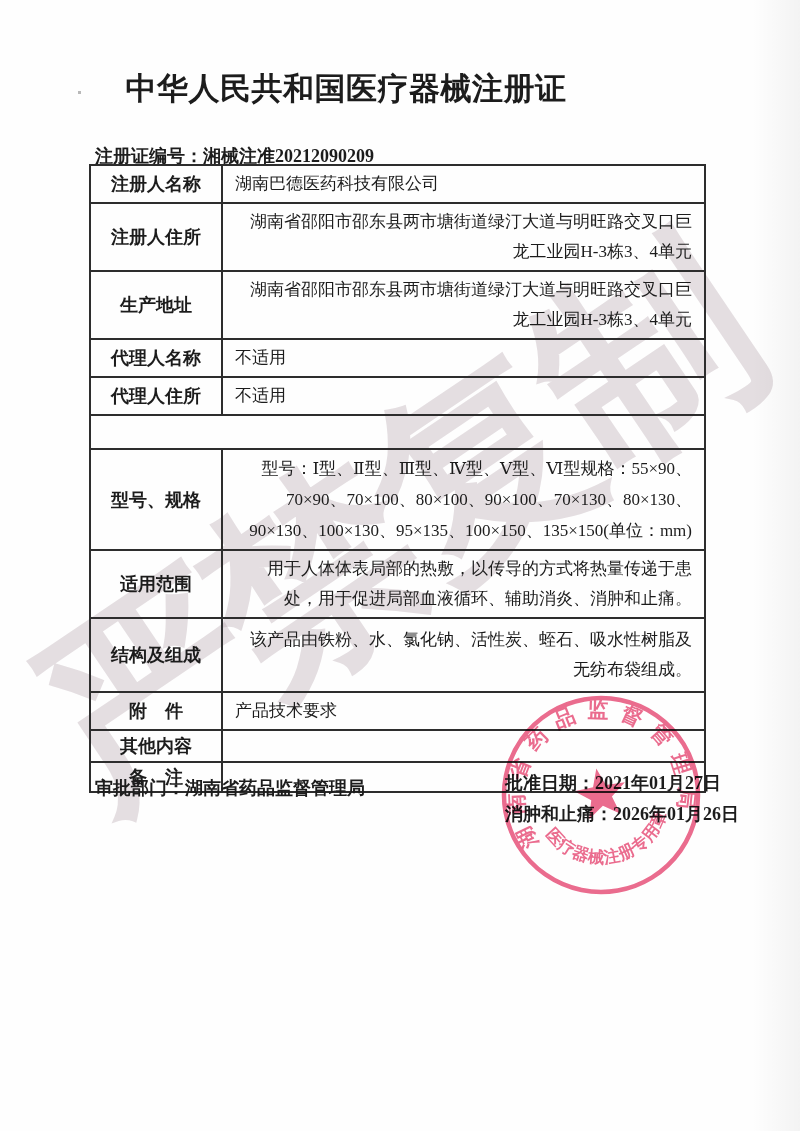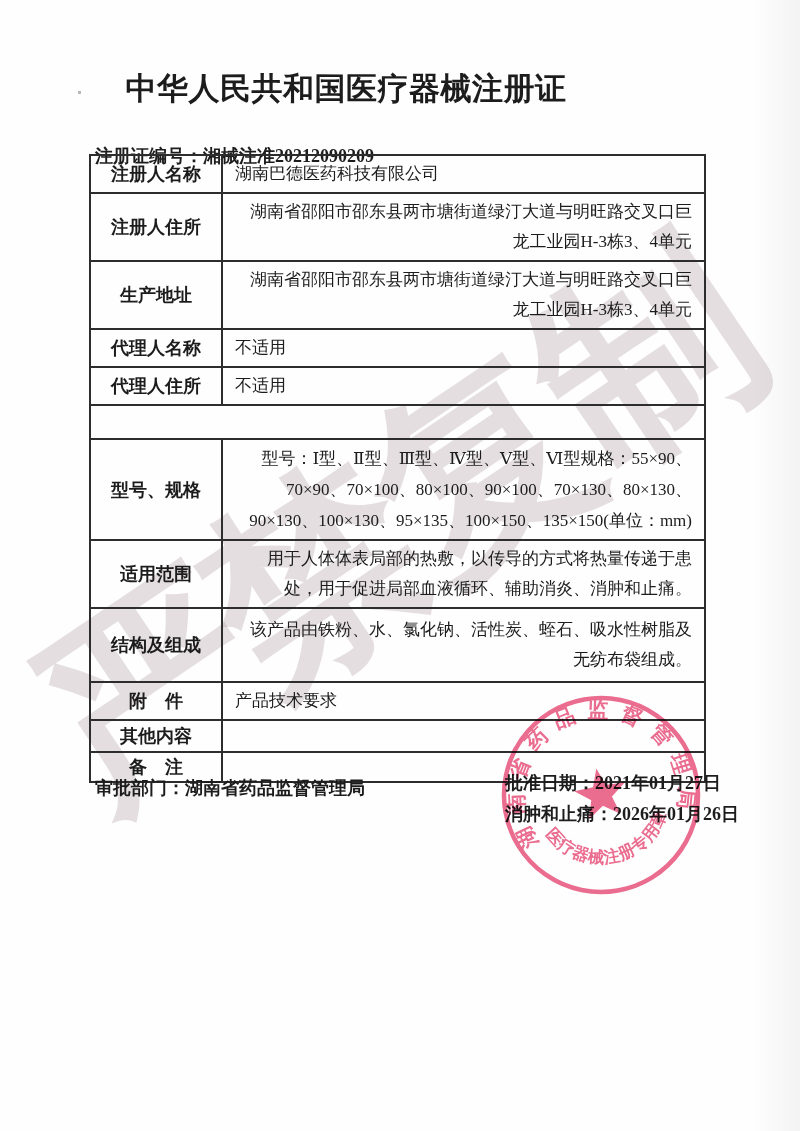--- a/index.html
+++ b/index.html
@@ -22,21 +22,21 @@
     z-index:0;user-select:none;
   }
   .doc-title{
     position:absolute;top:68px;left:0;width:692px;text-align:center;
     font-size:31px;font-weight:700;letter-spacing:0.5px;z-index:1;
   }
   .cert-line{
     position:absolute;top:144px;left:95px;font-size:18px;font-weight:700;z-index:1;
   }
   .doc-table{
-    position:absolute;left:89px;top:154px;width:613px;
+    position:absolute;left:89px;top:164px;width:613px;
     border:2px solid #2d2d2d;z-index:1;background:transparent;
   }
   .trow{display:flex;border-top:2px solid #2d2d2d;}
   .trow:first-child{border-top:none;}
   .cell-label{
     width:122px;flex-shrink:0;border-right:2px solid #2d2d2d;
     display:flex;align-items:center;justify-content:center;
     font-size:18px;font-weight:700;text-align:center;padding:2px 4px;
   }
   .cell-value{

